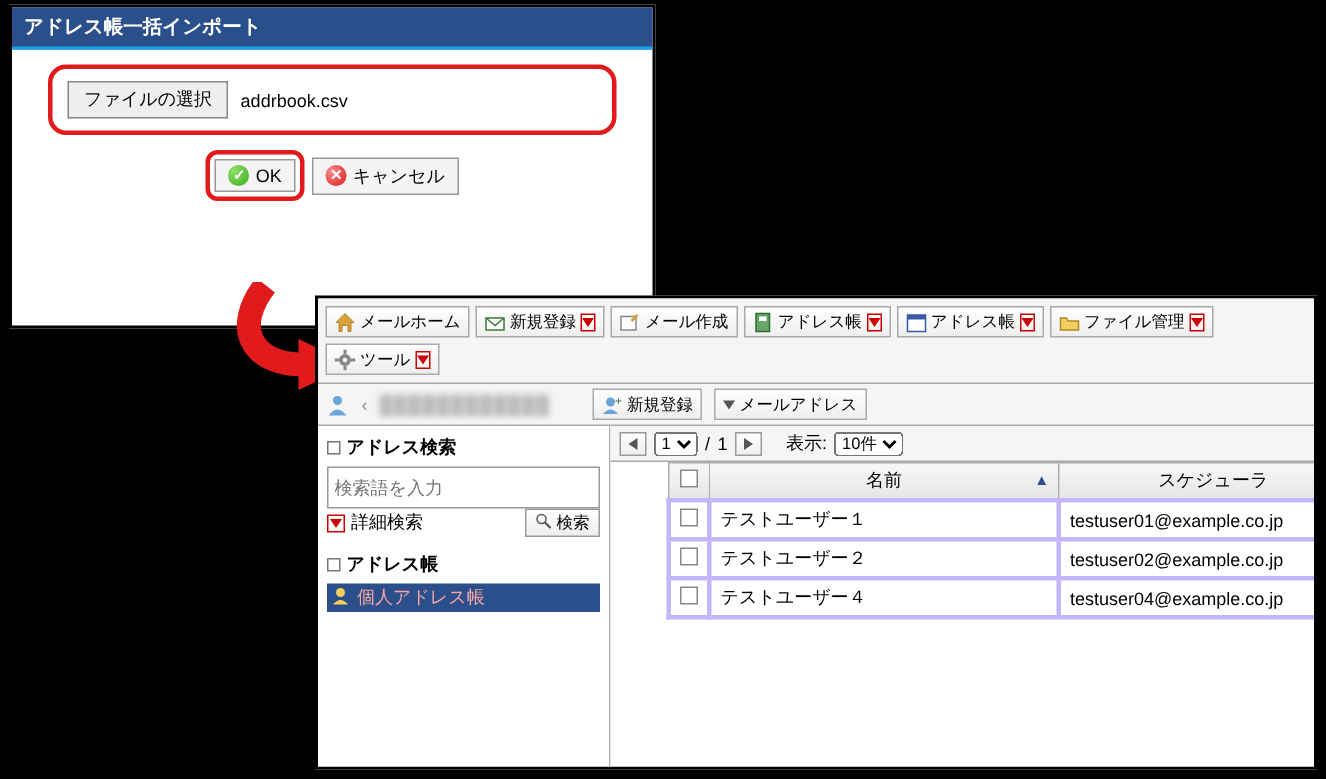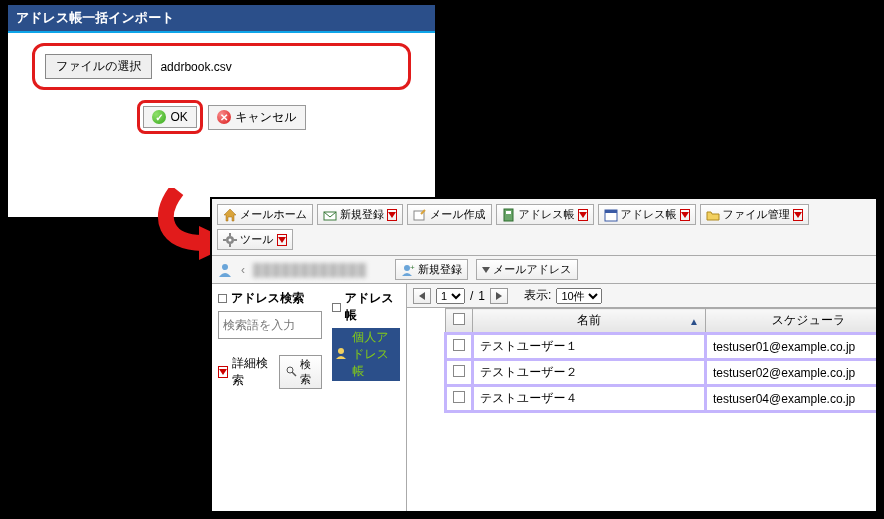--- a/index.html
+++ b/index.html
@@ -48,30 +48,30 @@
   }
   .tb-icon { width: 14px; height: 14px; display: inline-flex; align-items:center; justify-content:center; }
   .dd-mark { width: 10px; height: 12px; border: 1px solid #c00; display: inline-flex; align-items:center; justify-content:center; }
   .dd-mark svg { display:block; }
 
   .subbar { background: #f5f5f5; border-bottom: 1px solid #aaa; padding: 3px 5px; display: flex; align-items: center; gap: 8px; }
   .blurred { color: #bbb; letter-spacing: 1px; filter: blur(2px); }
   .person-icon { width: 16px; height: 16px; }
 
   .content { flex: 1; display: flex; min-height: 0; }
-  .sidebar { width: 195px; border-right: 1px solid #aaa; background:#fff; padding: 6px; display:flex; flex-direction:row; gap:10px; }
+  .sidebar { width: 195px; border-right: 1px solid #aaa; background:#fff; padding: 6px; display:flex; flex-direction:column; gap:10px; }
   .panel-title { display:flex; align-items:center; gap:4px; font-weight: bold; margin-bottom: 4px; }
   .sq { width: 9px; height: 9px; border: 1px solid #777; background:#fff; display:inline-block; }
   .search-input { width: 100%; border: 1px solid #999; padding: 6px 4px; font-size: 12px; }
-  .search-row { display:flex; align-items:center; gap:4px; margin-top:16px; }
+  .search-row { display:flex; align-items:center; gap:4px; margin-top:0; }
   .check-sq { width: 12px; height: 12px; border: 1px solid #c00; display:inline-flex; align-items:center; justify-content:center; }
   .small-btn { border:1px solid #999; background:linear-gradient(#fff,#eee); padding:1px 6px; font-size:11px; cursor:pointer; display:inline-flex; align-items:center; gap:3px; }
 
   .tree-item { display:flex; align-items:center; gap:4px; padding:1px 2px; cursor:pointer; font-size:12px; }
-  .tree-item.selected { background:#2b4f8a; color:#84cc16; }
+  .tree-item.selected { background:#2b4f8a; color:#fca5a5; }
 
   .main { flex:1; display:flex; flex-direction:column; background:#fff; }
   .pager { border-bottom:1px solid #aaa; padding:3px 6px; display:flex; align-items:center; gap:5px; background:#f5f5f5; font-size:12px; }
   .pager select { font-size:11px; }
   .nav-btn { border:1px solid #999; background:linear-gradient(#fff,#eee); width:18px; height:16px; display:inline-flex; align-items:center; justify-content:center; cursor:pointer; }
 
   .grid { flex:1; overflow:auto; }
   table.tbl { width:100%; border-collapse:collapse; font-size:12px;margin-left:37px; }
   .tbl th { background:linear-gradient(#f8f8f8,#e5e5e5); border:1px solid #aaa; padding:3px 4px; font-weight:normal; text-align:center; position:relative; }
   .tbl td { border:3px solid #c4b5fd; padding:3px 6px; }

